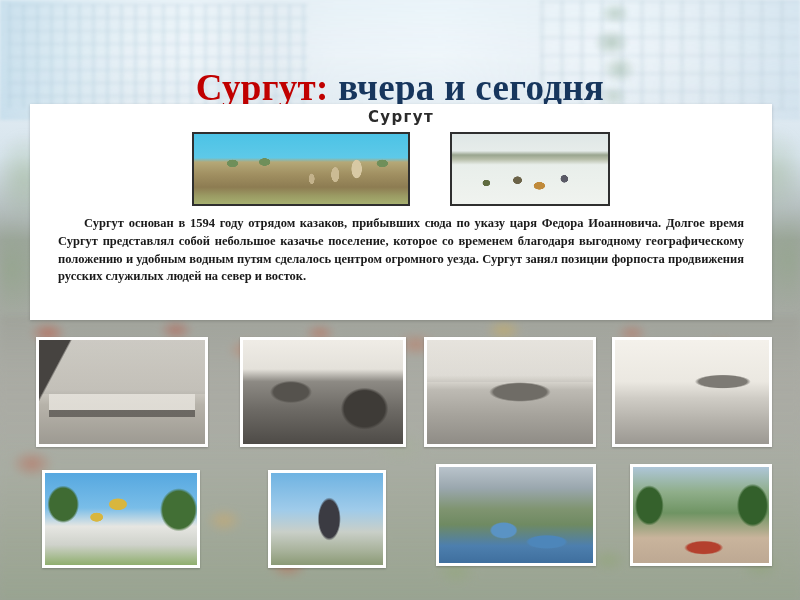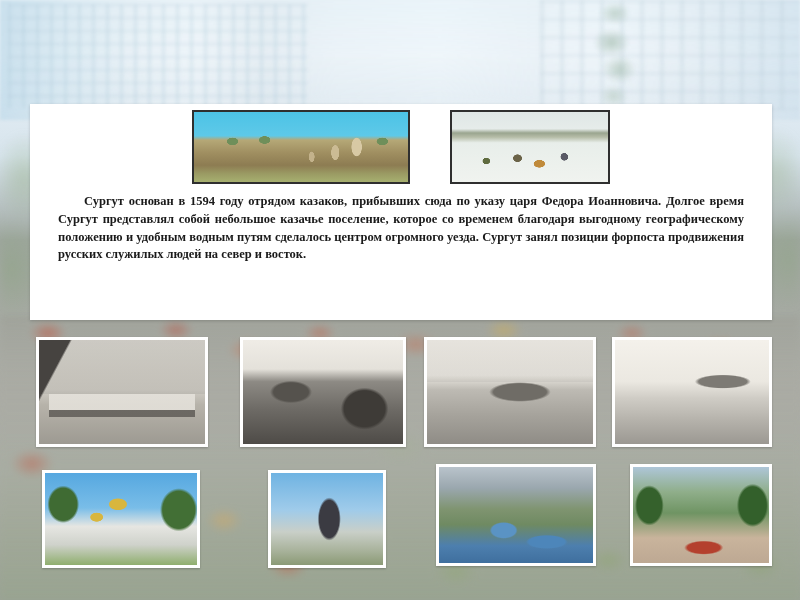--- a/index.html
+++ b/index.html
@@ -305,22 +305,24 @@
 
 <div class="slide">
 
   <div class="bg-base"></div>
   <div class="bg-city"></div>
   <div class="bg-tree"></div>
   <div class="bg-green-left"></div>
   <div class="bg-green-right"></div>
   <div class="bg-flowers"></div>
 
+  <h1 class="title"><span class="accent">Сургут:</span><span class="main"> вчера и сегодня</span></h1>
 
   <div class="panel">
+    <div class="panel-heading">Сургут</div>
 
     <div class="panel-figures">
       <div class="fig fig-fortress"></div>
       <div class="fig fig-winter"></div>
     </div>
 
     <p class="panel-text">Сургут основан в 1594 году отрядом казаков, прибывших сюда по указу царя Федора Иоанновича. Долгое время Сургут представлял собой небольшое казачье поселение, которое со временем благодаря выгодному географическому положению и удобным водным путям сделалось центром огромного уезда. Сургут занял позиции форпоста продвижения русских служилых людей на север и восток.</p>
   </div>
 
   <div class="photo ph1"></div>

